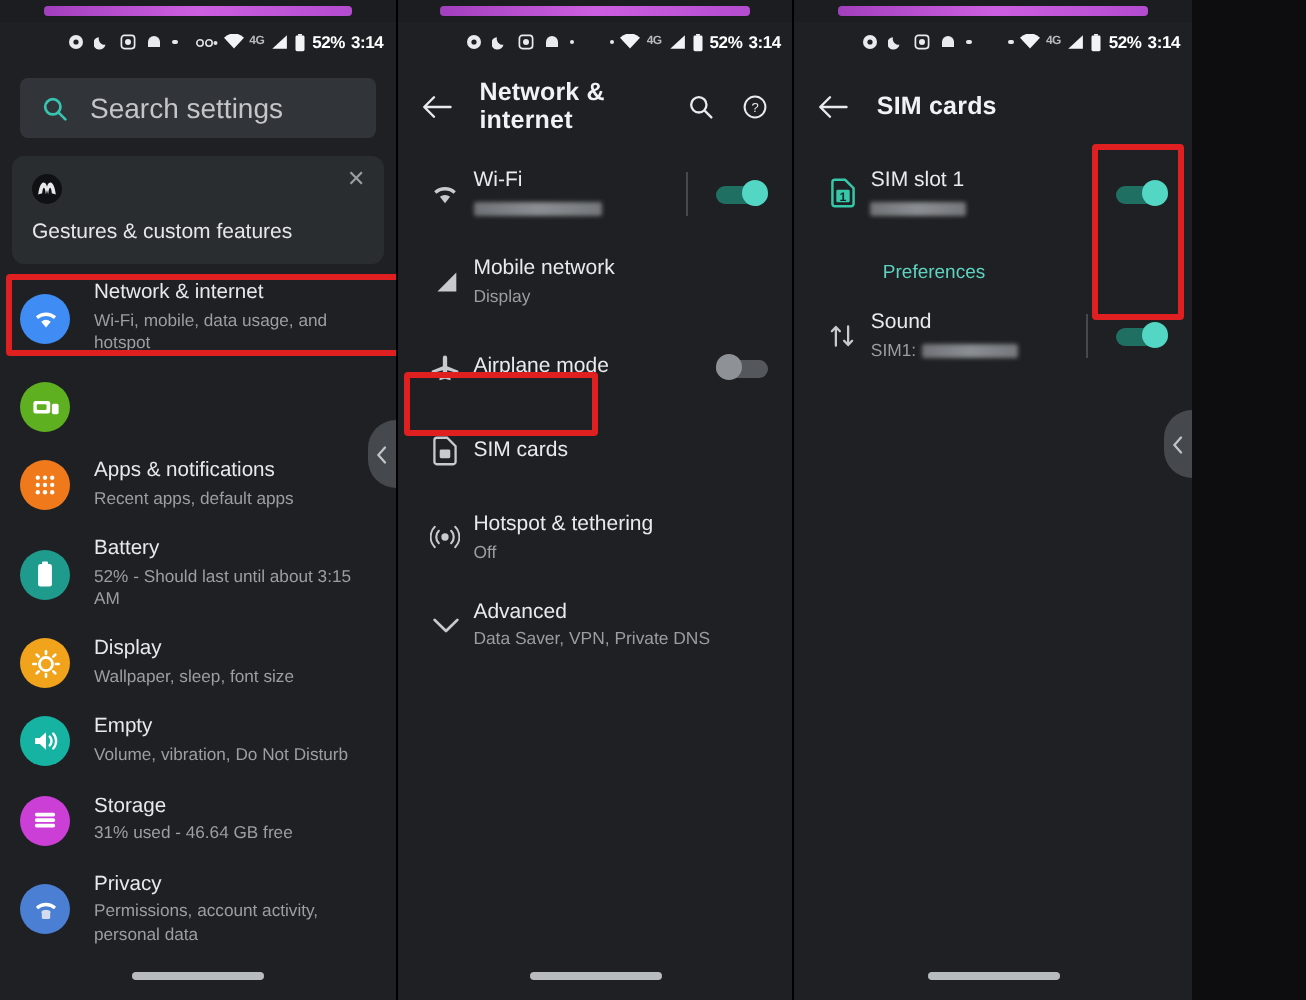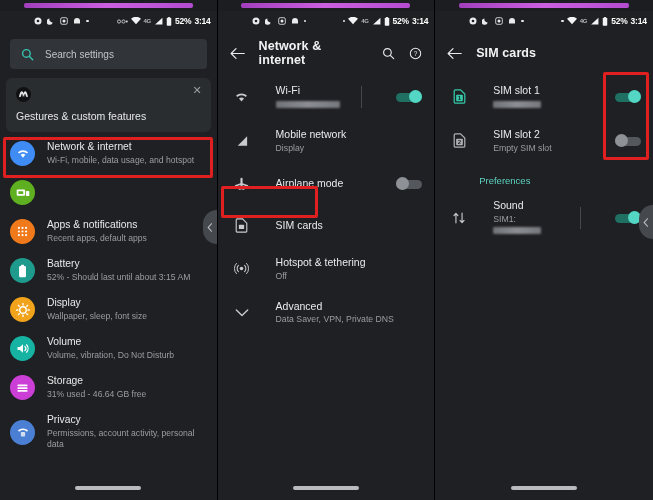--- a/index.html
+++ b/index.html
@@ -2,21 +2,21 @@
 <html><head>
 <meta charset="utf-8">
 <style>
   * { box-sizing: border-box; margin: 0; padding: 0; }
   html, body {
     width: 653px; height: 500px;
     background: #0d0d0f;
     font-family: "Liberation Sans", sans-serif;
     overflow: hidden;
   }
-  .screens { display: flex; width: 653px; height: 500px; }
+  .screens { display: flex; width: 596px; height: 500px; }
   .panel {
     position: relative;
     width: 217.6px; height: 500px;
     background: #1e2023;
     overflow: hidden;
     border-right: 1px solid #000;
   }
   .panel:last-child { border-right: none; }
 
   
@@ -50,21 +50,21 @@
   
   .searchbar {
     margin: 8px 10px 0 10px;
     height: 30px;
     background: #313438;
     border-radius: 4px;
     display: flex; align-items: center;
     padding: 0 11px;
     gap: 11px;
   }
-  .search-ph { font-size: 10px; color: #c3c5c8; }
+  .search-ph { font-size: 14px; color: #c3c5c8; }
 
   
   .promo {
     margin: 9px 6px 0 6px;
     background: #2a2d30;
     border-radius: 6px;
     padding: 9px 10px 10px 10px;
     position: relative;
     height: 54px;
   }
@@ -116,21 +116,21 @@
   .appbar-title {
     font-size: 12.5px; color: #f1f2f3; font-weight: bold;
     letter-spacing: 0.1px;
   }
   .appbar-actions { margin-left: auto; display: flex; align-items: center; gap: 14px; }
 
   
   .prow {
     display: flex; align-items: center;
     padding: 9px 12px 9px 14px;
-    gap: 24px;
+    gap: 4px;
     min-height: 42px;
   }
   .picon {
     width: 20px; flex: 0 0 20px;
     display: flex; align-items: center; justify-content: center;
     color: #c8cacd;
   }
   .ptext { display: flex; flex-direction: column; gap: 1.5px; flex: 1; min-width: 0; }
   .ptitle { font-size: 10.5px; color: #e9eaec; line-height: 1.25; }
   .psub { font-size: 8.7px; color: #9a9da1; line-height: 1.3; }
@@ -357,21 +357,21 @@
 
       <div class="srow">
         <div class="sicon" style="background:#16b3a3">
           <svg width="14" height="13" viewBox="0 0 18 16">
               <path d="M2 6h3L9 2.4v11.2L5 10H2z" fill="#fff"></path>
               <path d="M11.4 5.2a4 4 0 0 1 0 5.6" stroke="#fff" stroke-width="1.6" fill="none" stroke-linecap="round"></path>
               <path d="M13.6 3.2a7 7 0 0 1 0 9.6" stroke="#fff" stroke-width="1.5" fill="none" stroke-linecap="round"></path>
             </svg>
         </div>
         <div class="stext">
-          <span class="stitle">Volume</span>
+          <span class="stitle">Empty</span>
           <span class="ssub">Volume, vibration, Do Not Disturb</span>
         </div>
       </div>
 
       <div class="srow">
         <div class="sicon" style="background:#cc3fd6">
           <svg width="13" height="12" viewBox="0 0 18 16">
               <g fill="#fff">
                 <rect x="2" y="3" width="14" height="2.6" rx="1.2"></rect>
                 <rect x="2" y="6.8" width="14" height="2.6" rx="1.2"></rect>
@@ -659,37 +659,20 @@
         <div class="ptext">
           <span class="ptitle">SIM slot 1</span>
           <span class="psub"><span class="redact" style="width:48px"></span></span>
         </div>
         <div class="toggle on">
             <span class="track"></span>
             <span class="knob"></span>
           </div>
       </div>
 
-      <div class="prow">
-        <span class="picon">
-          <svg width="13" height="15" viewBox="0 0 14 17">
-              <path d="M1 2.4A1.4 1.4 0 0 1 2.4 1h5.8L13 5.8v8.8A1.4 1.4 0 0 1 11.6 16H2.4A1.4 1.4 0 0 1 1 14.6z" fill="none" stroke="#aeb1b4" stroke-width="1.4"></path>
-              <rect x="3.2" y="6.6" width="7.6" height="7.2" rx="0.8" fill="#aeb1b4"></rect>
-              <text x="7" y="13" font-size="7" fill="#1e2023" text-anchor="middle" font-family="Liberation Sans, sans-serif" font-weight="bold">2</text>
-            </svg>
-        </span>
-        <div class="ptext">
-          <span class="ptitle">SIM slot 2</span>
-          <span class="psub">Empty SIM slot</span>
-        </div>
-        <div class="toggle off">
-            <span class="track"></span>
-            <span class="knob"></span>
-          </div>
-      </div>
     </div>
 
     <div class="section-head">Preferences</div>
 
     <div class="prow">
       <span class="picon">
           <svg width="14" height="14" viewBox="0 0 16 16">
             <path d="M4.5 13.5V3M2.2 5.3 4.5 2.8 6.8 5.3M11.5 2.5V13M9.2 10.7l2.3 2.5 2.3-2.5" fill="none" stroke="#c8cacd" stroke-width="1.3" stroke-linecap="round" stroke-linejoin="round"></path>
           </svg>
         </span>

